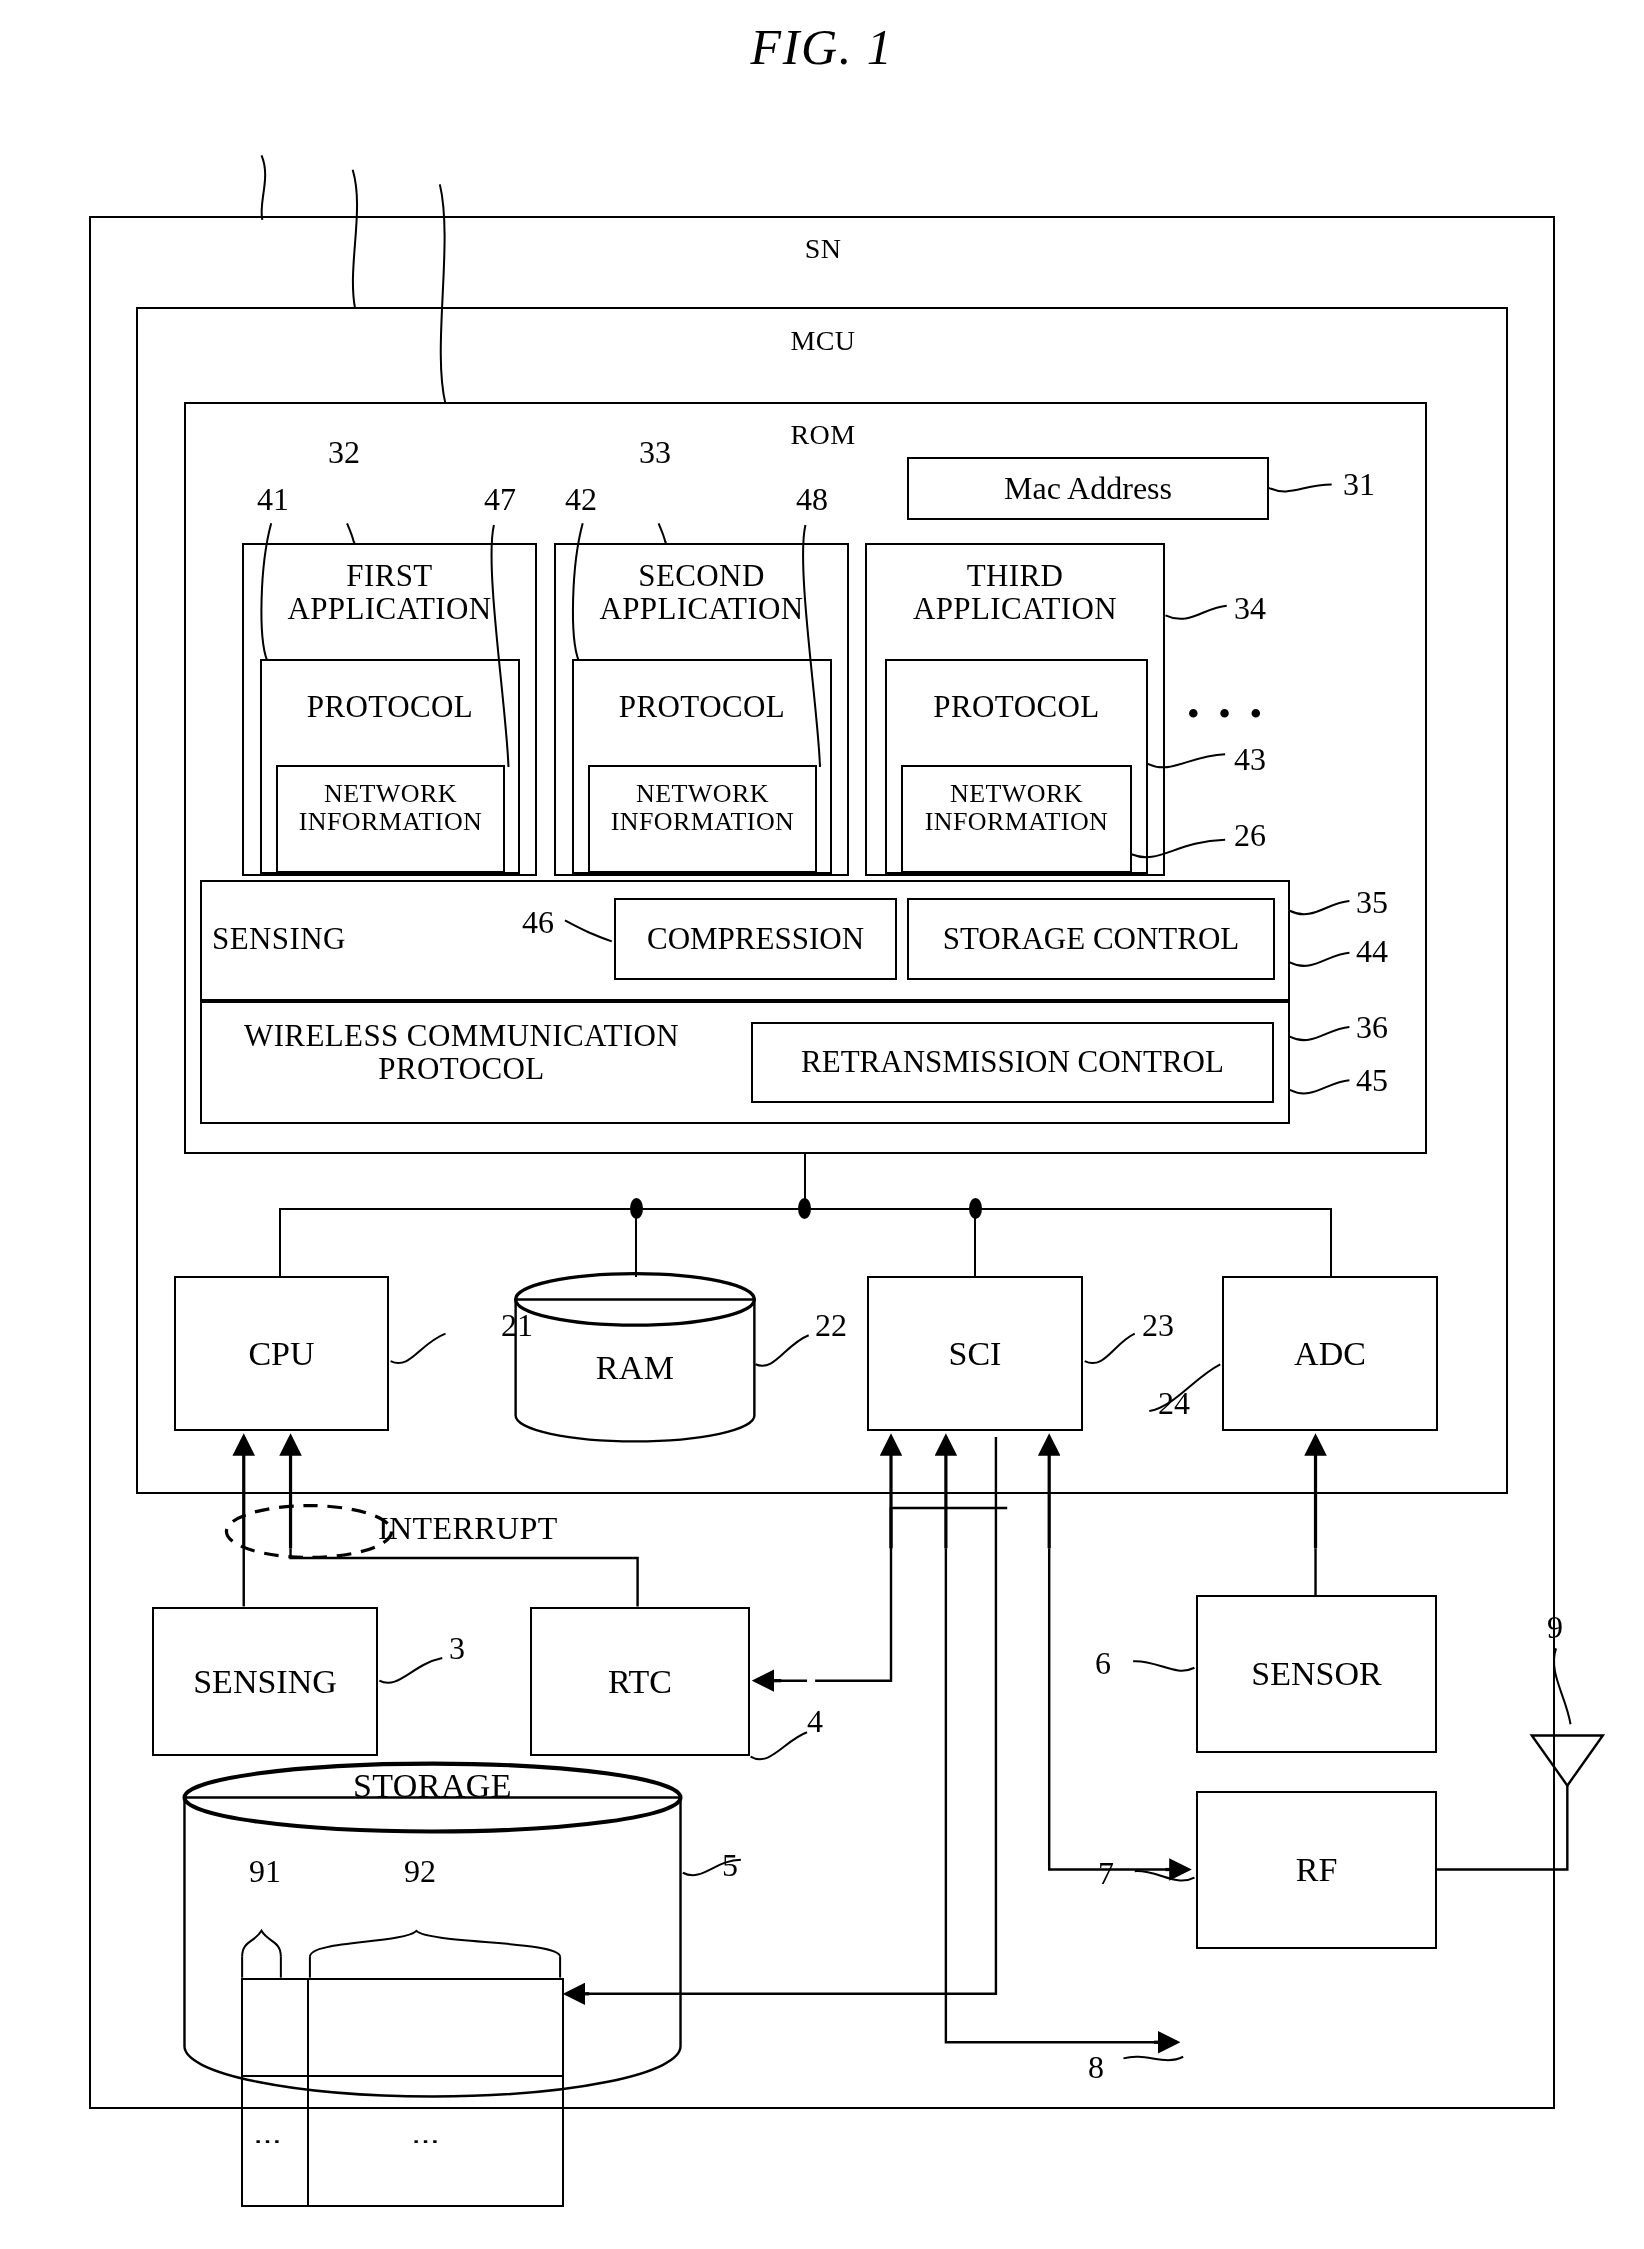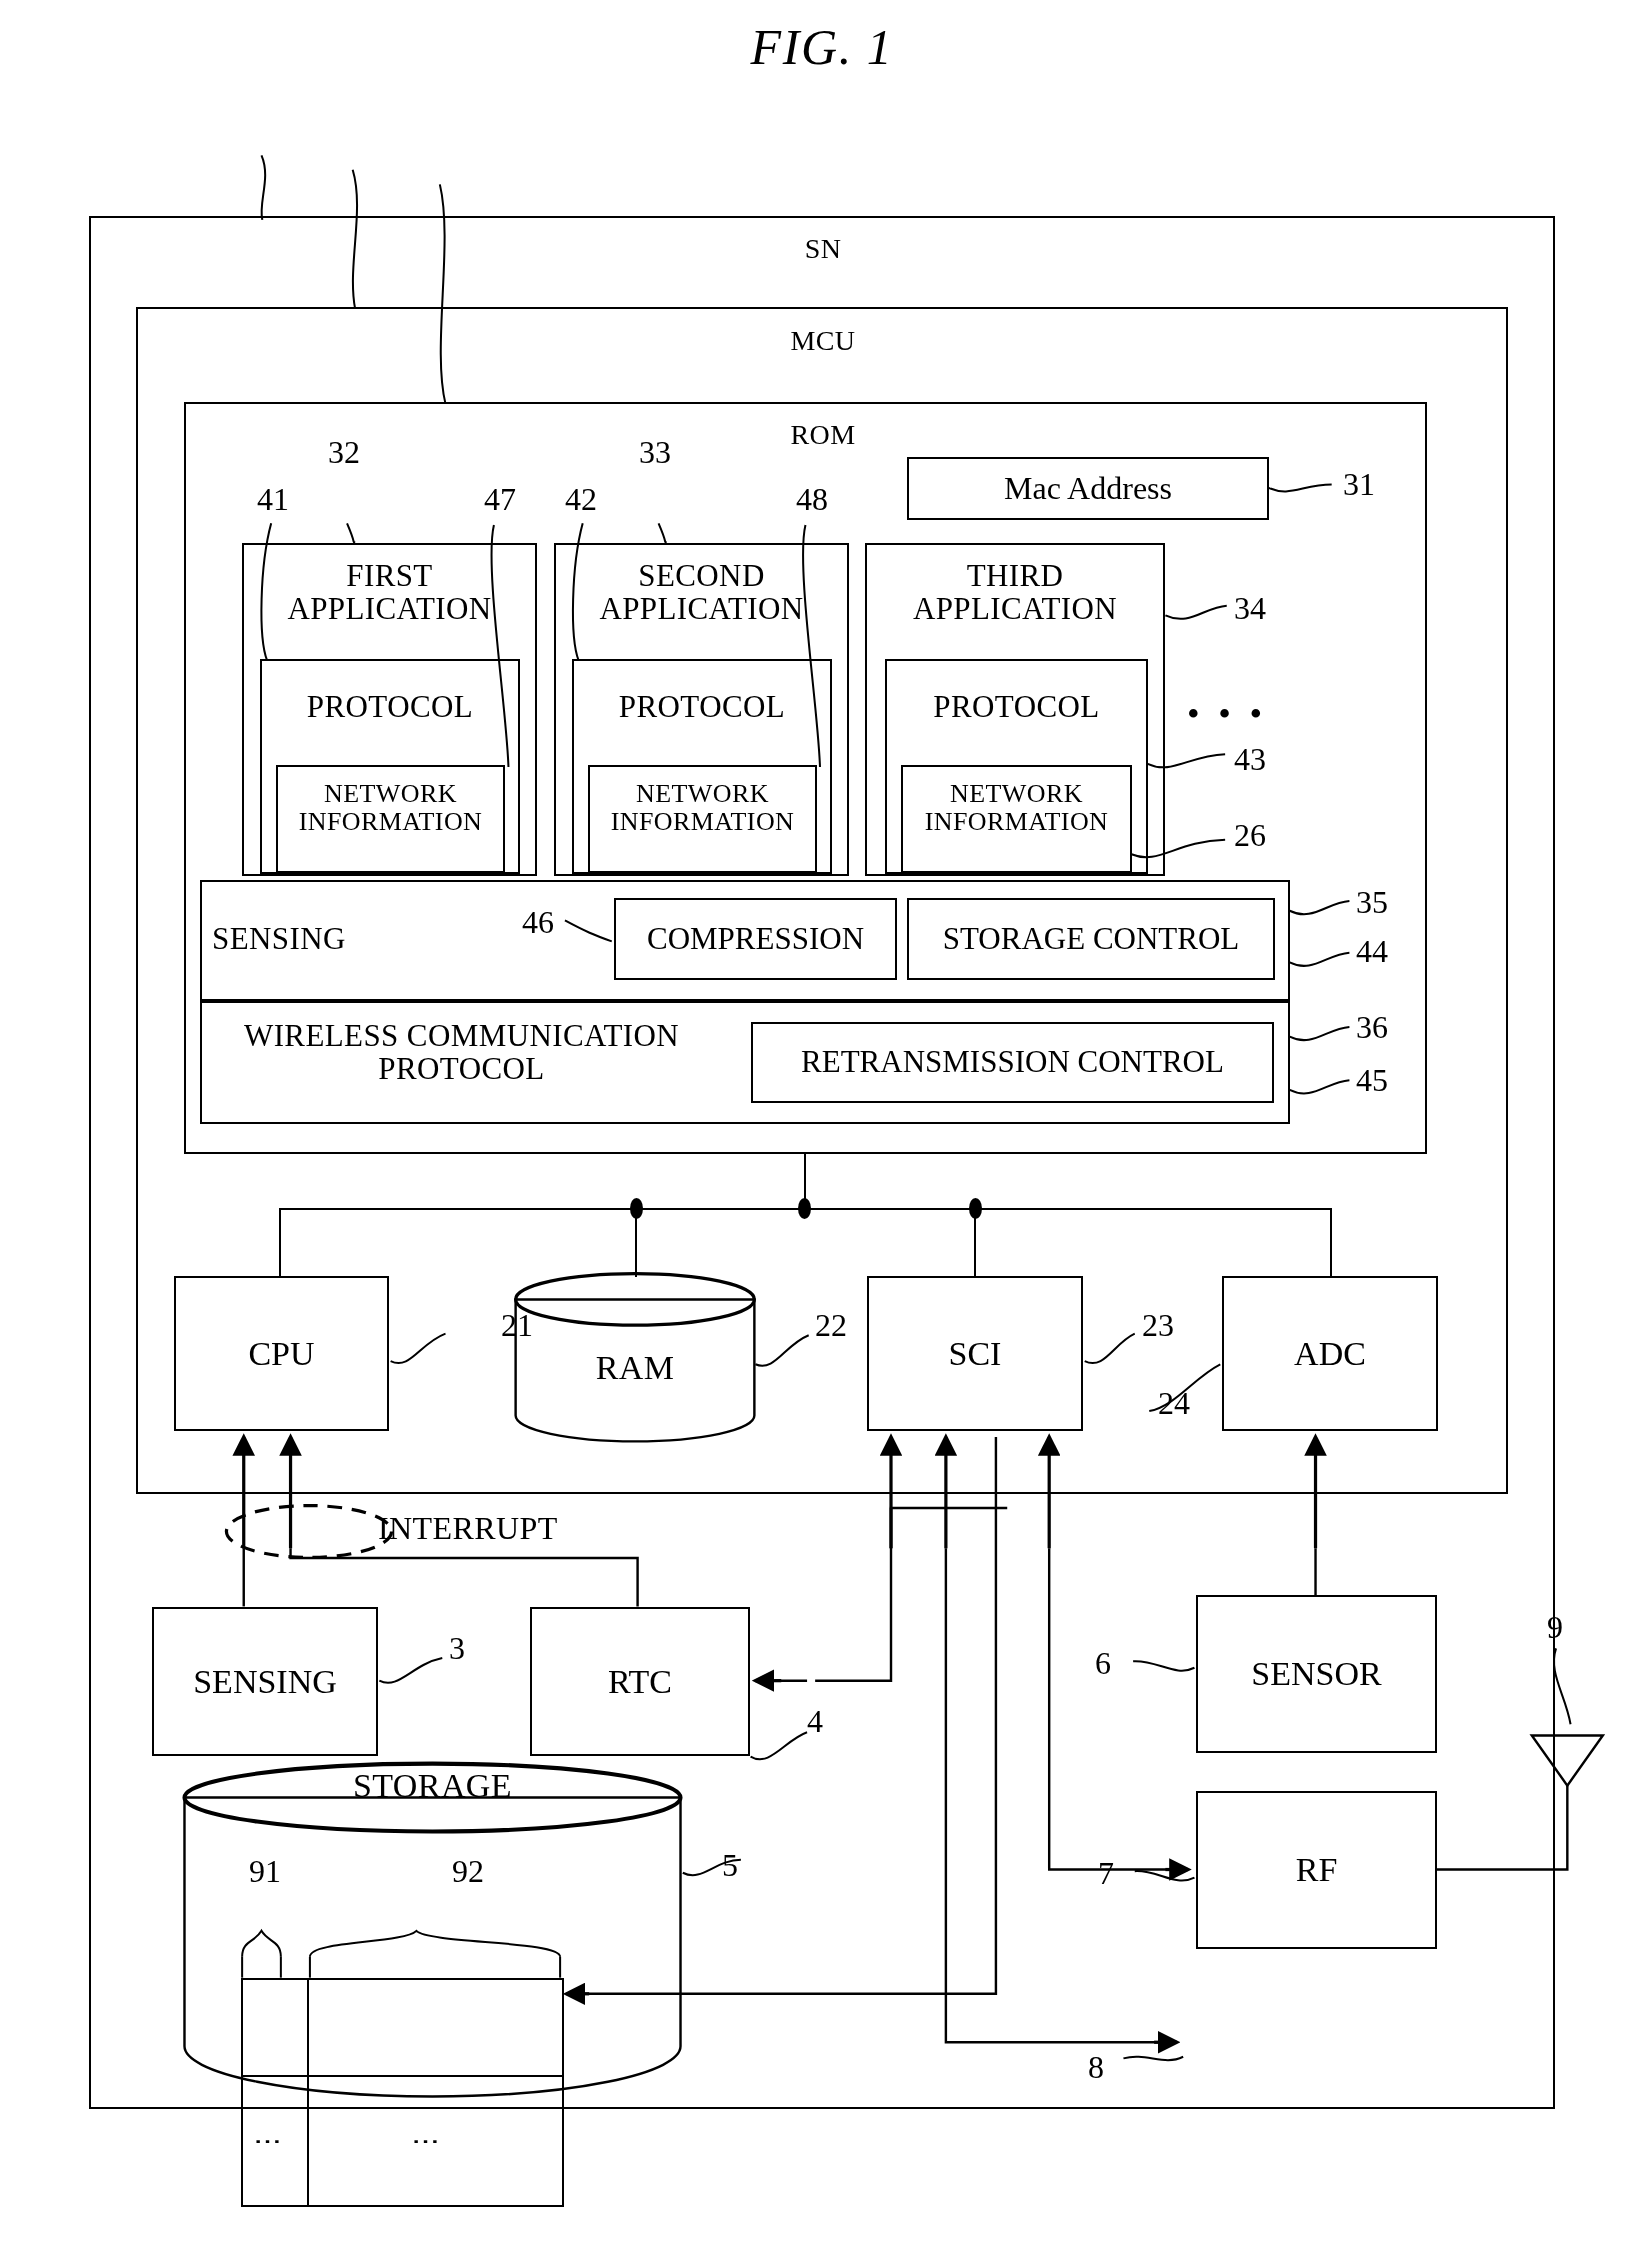--- a/index.html
+++ b/index.html
@@ -263,21 +263,21 @@
       <ellipse cx="310" cy="44" rx="307" ry="42" fill="none" stroke="#000" stroke-width="5"></ellipse>
     </svg>
   </div>
   <div class="lbl" style="left:182px; top:1768px; width:501px; font-size:34px;">STORAGE</div>
   <div class="num" style="left:722px; top:1849px;">5</div>
 
   <div class="box" style="left:241px; top:1978px; width:323px; height:229px;"></div>
   <div class="vline" style="left:307px; top:1978px; height:229px;"></div>
   <div class="hline" style="left:241px; top:2075px; width:323px;"></div>
   <div class="num" style="left:249px; top:1855px;">91</div>
-  <div class="num" style="left:404px; top:1855px;margin-left:48px;">92</div>
+  <div class="num" style="left:404px; top:1855px;">92</div>
   <div class="vdots" style="left:265px; top:2128px; width:16px;">⋮</div>
   <div class="vdots" style="left:423px; top:2128px; width:16px;">⋮</div>
 
   <svg class="ov" viewBox="0 0 2037 2787">
     <defs>
       <marker id="arw" viewBox="0 0 12 12" refX="10" refY="6" markerWidth="7" markerHeight="7" orient="auto-start-reverse">
         <path d="M0,0 L12,6 L0,12 z" fill="#000"></path>
       </marker>
     </defs>
     <g fill="none" stroke="#000" stroke-width="3">

